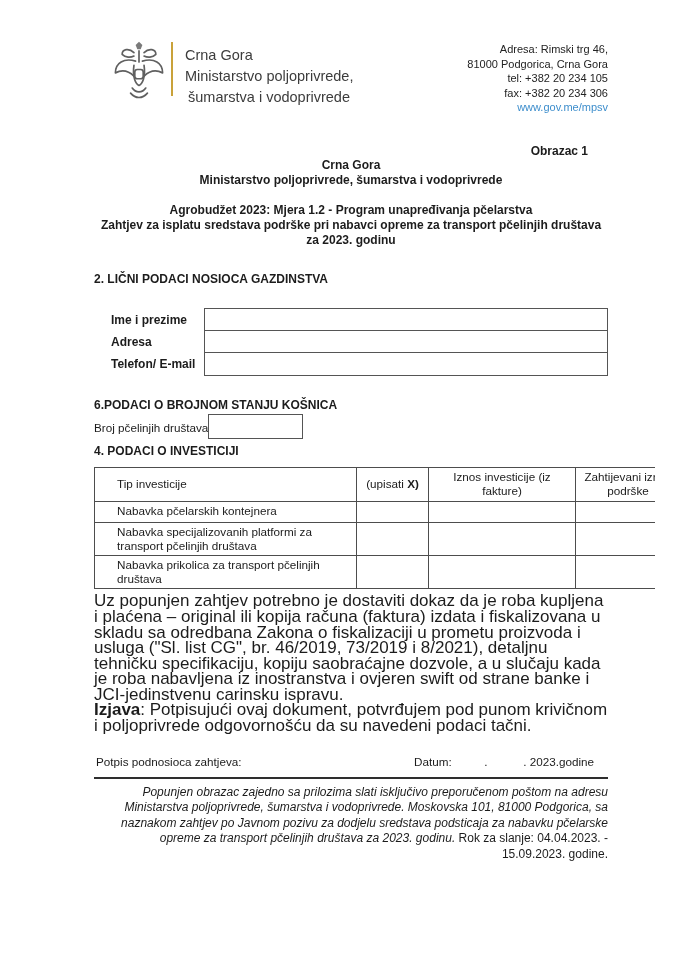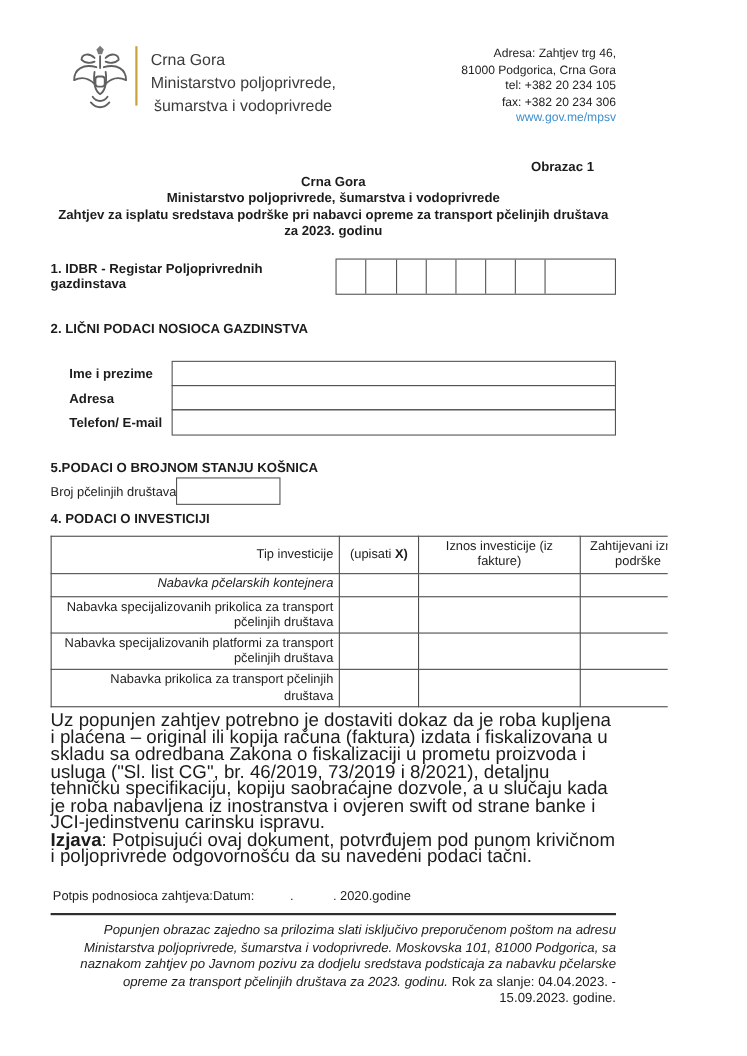--- a/index.html
+++ b/index.html
@@ -1,18 +1,18 @@
 <!DOCTYPE html>
 <html><head>
 <meta charset="utf-8">
 <style>
   * { margin:0; padding:0; box-sizing:border-box; }
   html,body { background:#ffffff; }
   body { width:679px; height:960px; font-family:"Liberation Sans", sans-serif; color:#1c1c1c; }
-  .page { width:607px; height:960px; padding:40px 47px 0 46px; overflow:hidden; background:#fff; }
+  .page { width:607px; height:960px; padding:40px 47px 0 46px; overflow:hidden; background:#fff;margin-left:48px; }
 
   
   .letterhead { display:flex; justify-content:space-between; align-items:flex-start; }
   .logo-group { display:flex; margin-left:18px; }
   .coa { width:54px; height:59px; }
   .gold-rule { width:2px; height:54px; background:#c9a23a; margin:2px 12px 0 5px; }
   .logo-text { font-size:14.5px; color:#3c3c3c; line-height:21px; padding-top:5px; }
   .logo-text .indent { padding-left:3px; }
   .contact { text-align:right; font-size:11px; line-height:14.5px; color:#232323; padding-top:2px; }
   .link { color:#3e8ecc; text-decoration:none; cursor:pointer; }
@@ -47,28 +47,28 @@
   .sec3-head { margin-top:22px; }
   .sec3-row { display:flex; justify-content:flex-start; align-items:center; margin-top:2px; }
   .sec3-label { font-size:11.7px; padding-top:2px; }
   .sec3-box { width:95px; height:25px; border:1px solid #555; margin-right:2px; }
 
   
   .sec4-head { margin-top:5px; }
   .inv-table { border-collapse:collapse; table-layout:fixed; width:586px; margin-top:9px; font-size:11.7px; }
   .inv-table th, .inv-table td { border:1px solid #4d4d4d; padding:2px 5px; font-weight:normal; vertical-align:middle; }
   .inv-table th { text-align:center; line-height:14.5px; }
-  .inv-table .th-left, .inv-table .td-left { text-align:right; padding-left:7px; }
+  .inv-table .th-left, .inv-table .td-left { text-align:left; padding-left:22px; }
   .inv-table td { line-height:14.2px; }
-  .inv-table tr.r1 td { height:21px;font-style:italic; }
+  .inv-table tr.r1 td { height:21px; }
   .inv-table tr.r2 td { height:30px; }
 
   .notes { margin-top:4px; font-size:17px; line-height:15.6px; }
 
-  .sig-row { display:flex; margin-top:21px; font-size:11.7px; }
+  .sig-row { display:flex; justify-content:space-between; margin-top:21px; font-size:11.7px; }
   .sig-label { padding-left:2px; }
   .date-part { white-space:pre; margin-right:14px; }
 
   .rule { border-top:2px solid #2e2e2e; margin-top:9px; }
 
   .footer { margin-top:6px; font-size:12px; line-height:15.6px; padding-left:2px;text-align:right; }
   .footer .it { font-style:italic; }
 </style>
 </head>
 <body>
@@ -92,65 +92,53 @@
         </g>
       </svg>
       <div class="gold-rule"></div>
       <div class="logo-text">
         <div>Crna Gora</div>
         <div>Ministarstvo poljoprivrede,</div>
         <div class="indent">šumarstva i vodoprivrede</div>
       </div>
     </div>
     <div class="contact">
-      <div>Adresa: Zahtjev trg 46,</div>
+      <div>Adresa: Rimski trg 46,</div>
       <div>81000 Podgorica, Crna Gora</div>
       <div>tel: +382 20 234 105</div>
       <div>fax: +382 20 234 306</div>
       <div><a class="link">www.gov.me/mpsv</a></div>
     </div>
   </div>
 
   <div class="obrazac">Obrazac 1</div>
 
   <div class="center">Crna Gora</div>
   <div class="center">Ministarstvo poljoprivrede, šumarstva i vodoprivrede</div>
+  <div class="center title-program">Agrobudžet 2023: Mjera 1.2 - Program unapređivanja pčelarstva</div>
   <div class="center title-sub">Zahtjev za isplatu sredstava podrške pri nabavci opreme za transport pčelinjih društava za 2023. godinu</div>
 
-  <div class="idbr-row">
-    <div class="h-bold">1. IDBR - Registar Poljoprivrednih gazdinstava</div>
-    <div class="idbr-boxes">
-        <div class="cell"></div>
-        <div class="cell"></div>
-        <div class="cell"></div>
-        <div class="cell"></div>
-        <div class="cell"></div>
-        <div class="cell"></div>
-        <div class="cell"></div>
-        <div class="cell"></div>
-      </div>
-  </div>
 
   <div class="h-bold sec2-head">2. LIČNI PODACI NOSIOCA GAZDINSTVA</div>
   <div class="personal">
     <div class="p-row">
       <div class="p-label">Ime i prezime</div>
       <div class="p-input p-box"></div>
     </div>
     <div class="p-row">
       <div class="p-label">Adresa</div>
       <div class="p-input p-box"></div>
     </div>
     <div class="p-row tall">
       <div class="p-label">Telefon/ E-mail</div>
       <div class="p-input p-box"></div>
     </div>
   </div>
 
-  <div class="h-bold sec3-head">5.PODACI O BROJNOM STANJU KOŠNICA</div>
+  <div class="h-bold sec3-head">6.PODACI O BROJNOM STANJU KOŠNICA</div>
   <div class="sec3-row">
     <div class="sec3-label">Broj pčelinjih društava</div>
     <div class="sec3-box"></div>
   </div>
 
   <div class="h-bold sec4-head">4. PODACI O INVESTICIJI</div>
   <table class="inv-table">
     <colgroup>
         <col style="width:262px">
         <col style="width:72px">
@@ -164,26 +152,20 @@
       <th>Iznos investicije (iz fakture)</th>
       <th>Zahtijevani iznos podrške</th>
     </tr>
     <tr class="r1">
       <td class="td-left">Nabavka  pčelarskih kontejnera</td>
       <td></td>
       <td></td>
       <td></td>
     </tr>
     <tr class="r2">
-      <td class="td-left">Nabavka specijalizovanih prikolica za transport pčelinjih društava</td>
-      <td></td>
-      <td></td>
-      <td></td>
-    </tr>
-    <tr class="r2">
       <td class="td-left">Nabavka specijalizovanih platformi za transport  pčelinjih društava</td>
       <td></td>
       <td></td>
       <td></td>
     </tr>
     <tr class="r2">
       <td class="td-left">Nabavka prikolica za transport pčelinjih društava</td>
       <td></td>
       <td></td>
       <td></td>
@@ -191,21 +173,21 @@
   </tbody>
     </table>
 
   <div class="notes">
     <div>Uz popunjen zahtjev potrebno je dostaviti dokaz da je roba kupljena i plaćena – original ili kopija računa (faktura) izdata i fiskalizovana u skladu sa odredbana Zakona o fiskalizaciji u prometu proizvoda i usluga ("Sl. list CG", br. 46/2019, 73/2019 i 8/2021), detaljnu tehničku specifikaciju, kopiju saobraćajne dozvole, a u slučaju kada je roba nabavljena iz inostranstva i ovjeren swift od strane banke i JCI-jedinstvenu carinsku ispravu.</div>
     <div><b>Izjava</b><span>: Potpisujući ovaj dokument, potvrđujem pod punom krivičnom i poljoprivrede odgovornošću da su navedeni podaci tačni.</span></div>
   </div>
 
   <div class="sig-row">
     <div class="sig-label">Potpis podnosioca zahtjeva:</div>
-    <div class="date-part">Datum:          .           . 2020.godine</div>
+    <div class="date-part">Datum:          .           . 2023.godine</div>
   </div>
 
   <div class="rule"></div>
 
   <div class="footer">
     <span class="it">Popunjen obrazac zajedno sa prilozima slati isključivo preporučenom poštom na adresu Ministarstva poljoprivrede, šumarstva i vodoprivrede. Moskovska 101, 81000 Podgorica, sa naznakom zahtjev po Javnom pozivu za dodjelu sredstava podsticaja za nabavku pčelarske opreme za transport pčelinjih društava za 2023. godinu.</span><span class="up"> Rok za slanje: 04.04.2023. - 15.09.2023. godine.</span>
   </div>
 
 </div>
 

